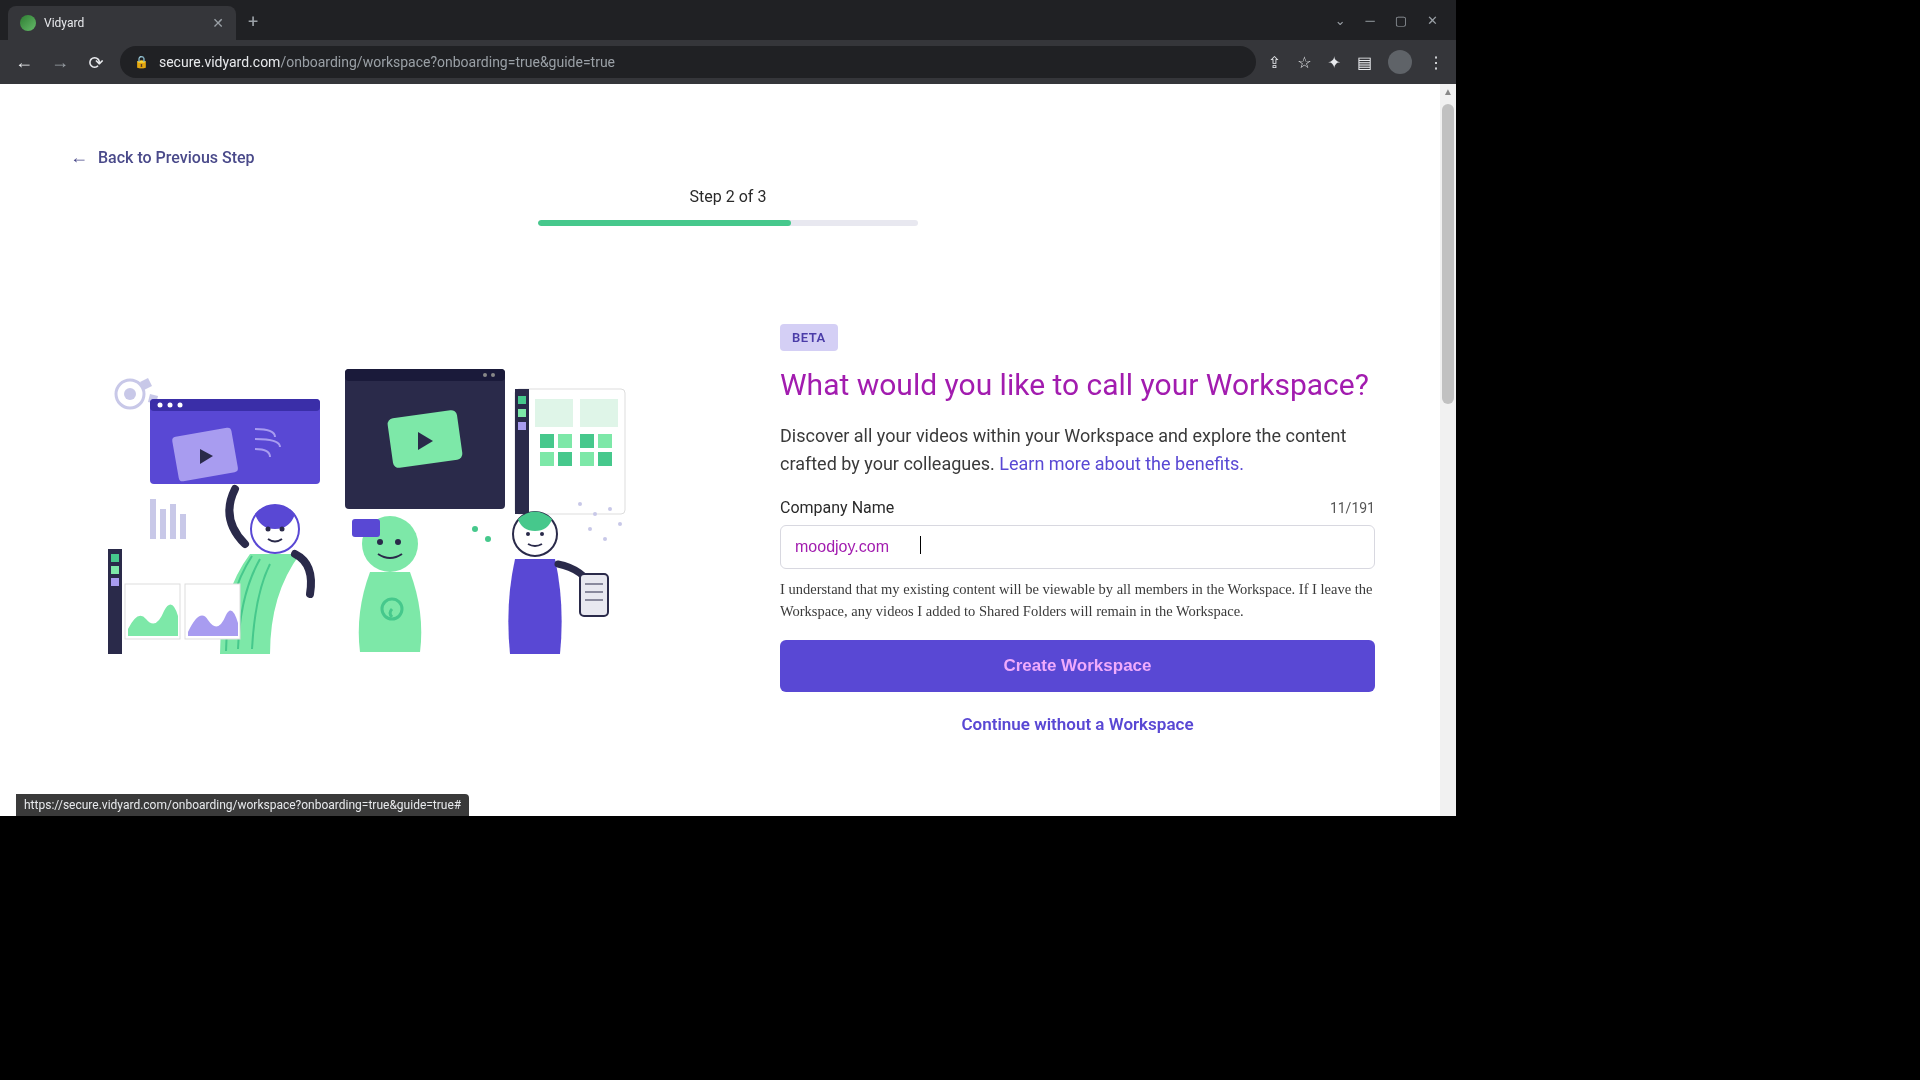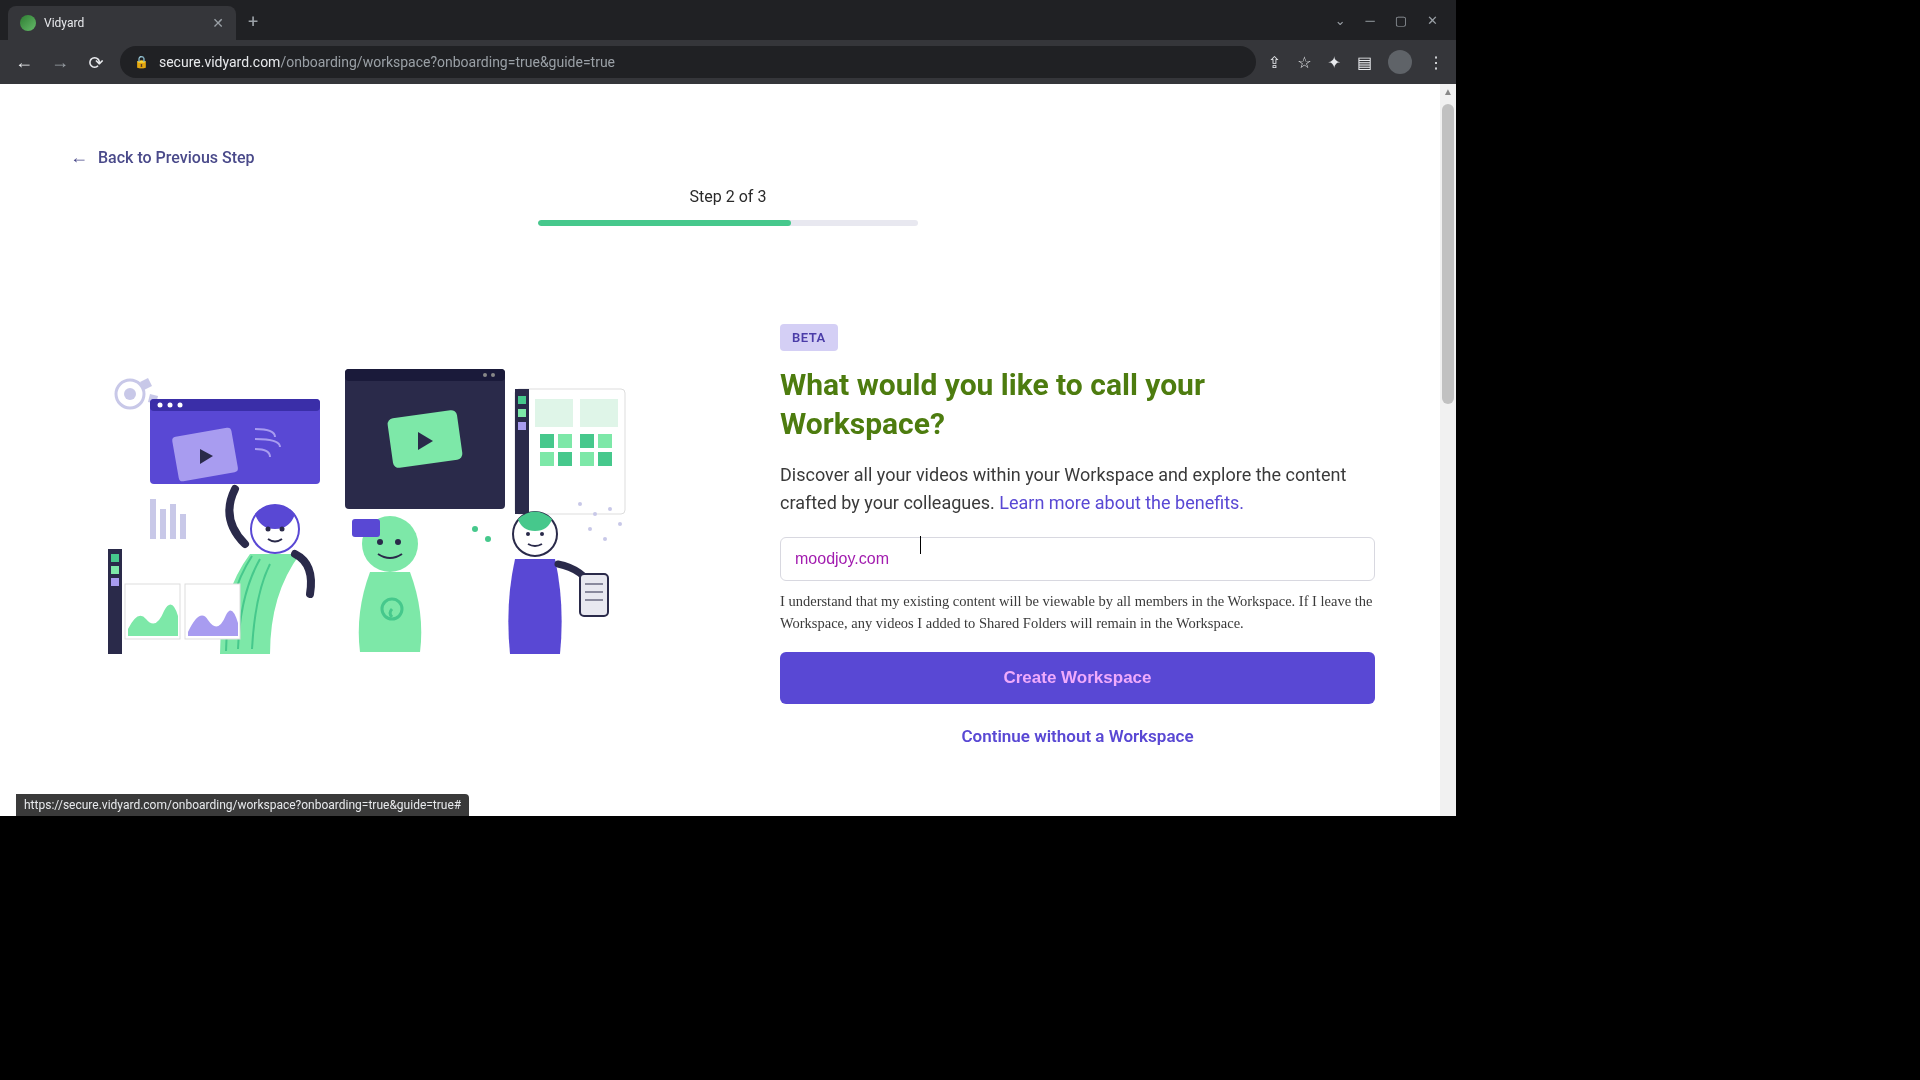--- a/index.html
+++ b/index.html
@@ -37,21 +37,21 @@
 
 .progress-area { position: absolute; top: 96px; left: 50%; transform: translateX(-50%); text-align: center; margin-top: 7px; }
 .step-text { color: #2a2a2a; font-size: 16px; margin-bottom: 14px; }
 .progress-bar { width: 380px; height: 6px; background: #e8e8f0; border-radius: 3px; overflow: hidden; }
 .progress-fill { height: 100%; background: #46c88c; width: 66.6%; border-radius: 3px; }
 
 .illustration { position: absolute; left: 80px; top: 270px; width: 560px; height: 330px; }
 
 .form-area { position: absolute; left: 780px; top: 240px; width: 595px; }
 .badge { display: inline-block; background: #d4cff5; color: #4b3da8; font-size: 13px; font-weight: 600; padding: 6px 12px; border-radius: 4px; margin-bottom: 14px; letter-spacing: 0.5px; }
-.heading { font-size: 30px; font-weight: 700; color: #4d7c0f; margin-bottom: 18px; line-height: 1.3; }
+.heading { font-size: 30px; font-weight: 400; color: #a21caf; margin-bottom: 18px; line-height: 1.3; }
 .description { font-size: 18px; color: #3a3a3a; line-height: 1.55; margin-bottom: 20px; }
 .link { color: #5948d4; }
 .label-row { display: flex; justify-content: space-between; align-items: baseline; margin-bottom: 8px; }
 .field-label { font-size: 16px; color: #2a2a2a; }
 .char-count { font-size: 14px; color: #555; }
 .input { width: 100%; border: 1px solid #d8d8e0; border-radius: 6px; padding: 12px 14px; font-size: 16px; color: #a21caf; margin-bottom: 10px; }
 .disclaimer { font-size: 14.5px; color: #3a3a3a; line-height: 1.5; margin-bottom: 18px; font-family: Liberation Serif, serif; }
 .primary-btn { width: 100%; background: #5948d4; color: #f0abfc; border: none; border-radius: 6px; padding: 16px; font-size: 17px; font-weight: 600; cursor: pointer; margin-bottom: 22px; }
 .secondary-link { display: block; text-align: center; color: #5948d4; font-size: 17px; font-weight: 600; cursor: pointer; }
 
@@ -203,20 +203,24 @@
     <circle cx="395" cy="175" r="3" fill="#46c88c"></circle>
       <circle cx="408" cy="185" r="3" fill="#46c88c"></circle>
   </svg>
 
   <div class="form-area">
     <span class="badge">BETA</span>
     <h1 class="heading">What would you like to call your Workspace?</h1>
     <p class="description">
       <span>Discover all your videos within your Workspace and explore the content crafted by your colleagues. </span><a class="link">Learn more about the benefits.</a>
     </p>
+    <div class="label-row">
+      <span class="field-label">Company Name</span>
+      <span class="char-count">11/191</span>
+    </div>
     <input class="input" value="moodjoy.com" style="">
     <p class="disclaimer">I understand that my existing content will be viewable by all members in the Workspace. If I leave the Workspace, any videos I added to Shared Folders will remain in the Workspace.</p>
     <button class="primary-btn">Create Workspace</button>
     <a class="secondary-link">Continue without a Workspace</a>
   </div>
 
   <div class="text-cursor"></div>
 
   <div class="status-bar">https://secure.vidyard.com/onboarding/workspace?onboarding=true&amp;guide=true#</div>
 </div>

